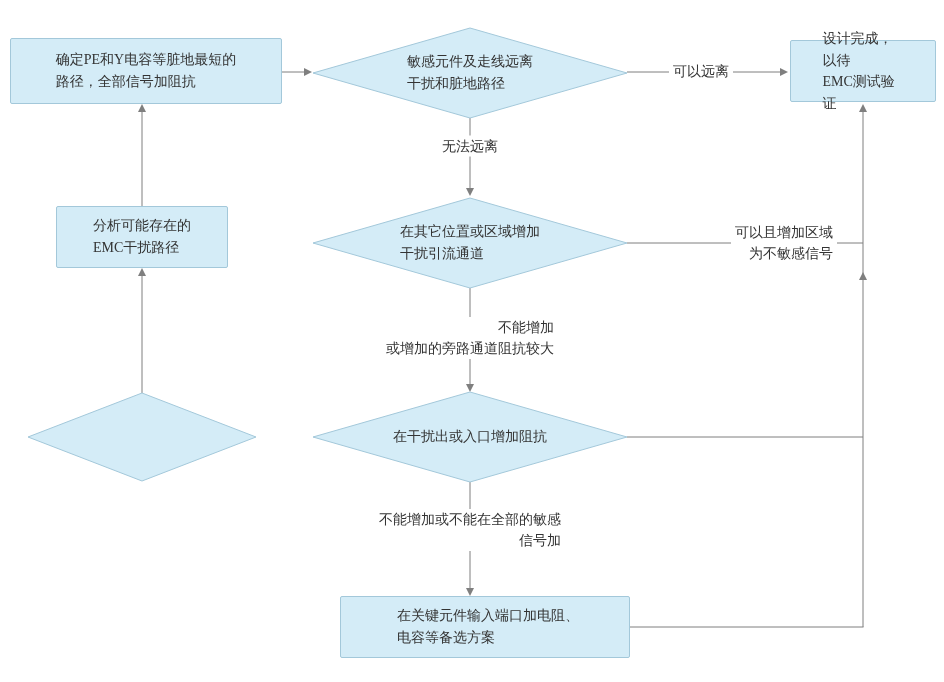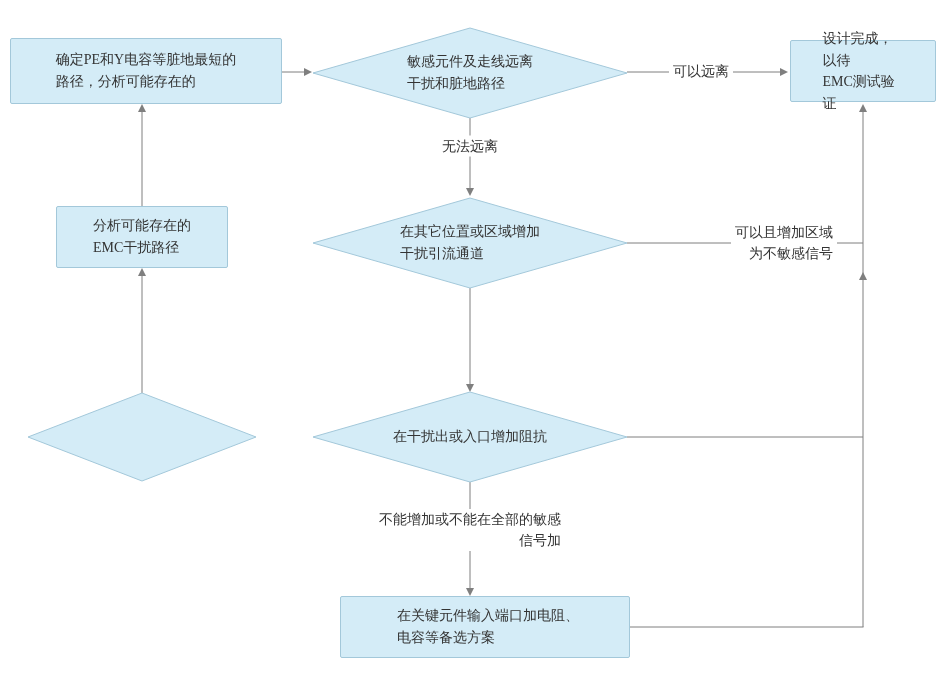--- a/index.html
+++ b/index.html
@@ -82,33 +82,35 @@
     <polygon class="diamond-shape" points="470,392 627,437 470,482 313,437"></polygon>
     <polygon class="diamond-shape" points="142,393 256,437 142,481 28,437"></polygon>
   </svg>
 
   <div class="rect-node" style="left:10px;top:38px;width:272px;height:66px"></div>
   <div class="rect-node" style="left:790px;top:40px;width:146px;height:62px"></div>
   <div class="rect-node" style="left:56px;top:206px;width:172px;height:62px"></div>
   <div class="rect-node" style="left:340px;top:596px;width:290px;height:62px"></div>
 
   <div class="node-text" style="left:146px;top:71px">确定PE和Y电容等脏地最短的
-路径，分析可能存在的</div>
+路径，全部信号加阻抗</div>
   <div class="node-text" style="left:470px;top:73px">敏感元件及走线远离
 干扰和脏地路径</div>
   <div class="node-text" style="left:863px;top:71px">设计完成，以待
 EMC测试验证</div>
   <div class="node-text" style="left:142px;top:237px">分析可能存在的
 EMC干扰路径</div>
   <div class="node-text" style="left:470px;top:243px">在其它位置或区域增加
 干扰引流通道</div>
   <div class="node-text" style="left:470px;top:437px">在干扰出或入口增加阻抗</div>
   <div class="node-text" style="left:488px;top:627px">在关键元件输入端口加电阻、
 电容等备选方案</div>
 
   <div class="edge-label" style="left:701px;top:71px">可以远离</div>
   <div class="edge-label" style="left:470px;top:146px">无法远离</div>
   <div class="edge-label" style="left:784px;top:243px">可以且增加区域
 为不敏感信号</div>
+  <div class="edge-label" style="left:470px;top:338px">不能增加
+或增加的旁路通道阻抗较大</div>
   <div class="edge-label" style="left:470px;top:530px">不能增加或不能在全部的敏感
 信号加</div>
 
 </div>
 
 </body></html>

